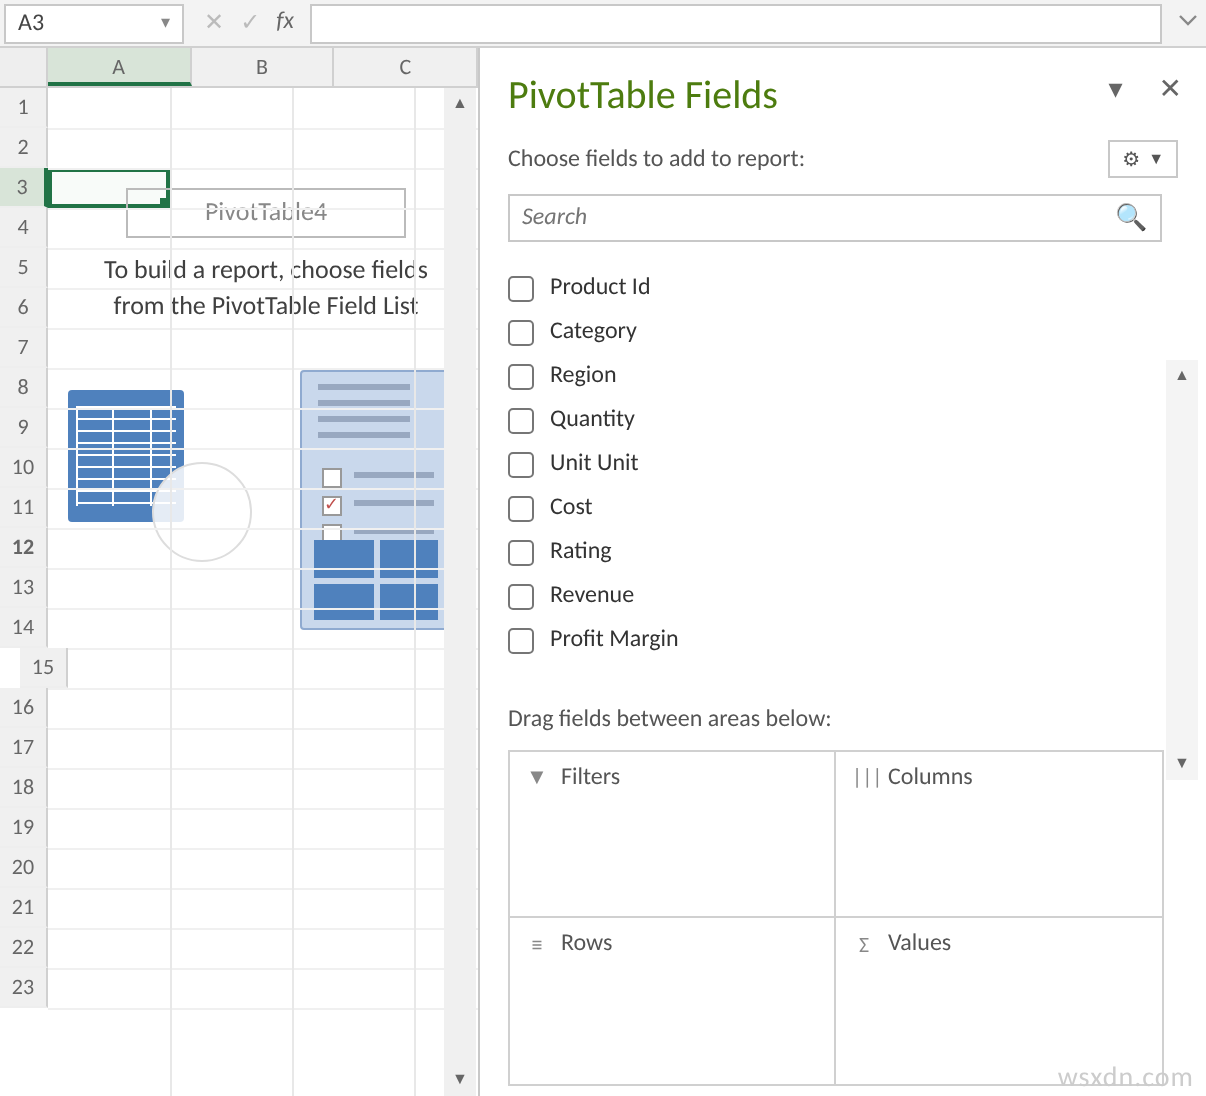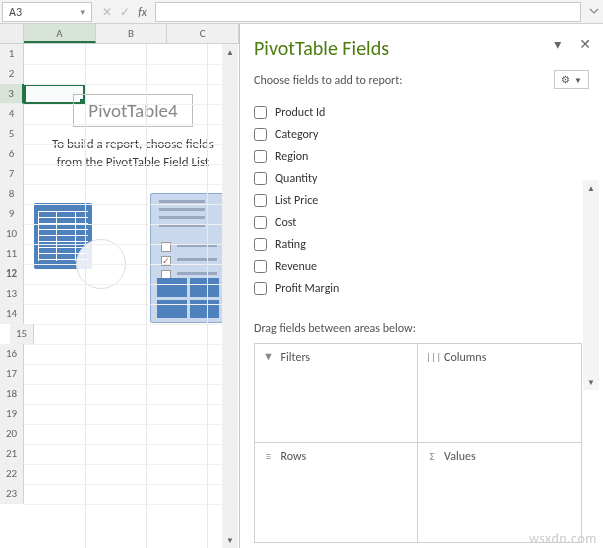--- a/index.html
+++ b/index.html
@@ -24,21 +24,21 @@
 .col-h.sel { background: #d8e4d8; border-bottom: 2px solid #217346; }
 .grid-body { position: relative; flex: 1; background: #fff; }
 .row-h { position: absolute; left: 0; width: 24px; height: 20px; background: #f0f0f0; border-right: 1px solid #d0d0d0; border-bottom: 1px solid #eee; text-align: center; font-size: 11px; color: #666; line-height: 20px; }
 .row-h.sel { background: #d8e4d8; border-right: 2px solid #217346; }
 .gridlines-v { position: absolute; top: 0; bottom: 0; width: 1px; background: #e8e8e8; }
 .gridlines-h { position: absolute; left: 24px; right: 0; height: 1px; background: #f0f0f0; }
 .sel-cell { position: absolute; border: 2px solid #217346; background: rgba(33,115,70,0.03); }
 .sel-cell::after { content:""; position:absolute; right:-3px; bottom:-3px; width:6px; height:6px; background:#217346; }
 
 .pivot-placeholder { position: absolute; left: 34px; top: 50px; width: 198px; text-align: center; }
-.ph-title-box { border: 1px solid #bbb; padding: 4px 0; width: 120px; margin: 0 auto 8px; color: #888; font-size: 19px; }
+.ph-title-box { border: 1px solid #bbb; padding: 4px 0; width: 140px; margin: 0 auto 8px; color: #888; font-size: 13px; }
 .ph-text { color: #404040; font-size: 13px; line-height: 1.4; padding: 0 6px 12px; }
 .ph-illus { margin-top: 10px; height: 130px; position: relative; }
 .ill-table { position:absolute; left:0; top:10px; width:58px; height:66px; background:#4f81bd; border-radius:2px; }
 .ill-table::before { content:""; position:absolute; top:8px; left:4px; right:4px; height:50px;
   background: repeating-linear-gradient(#fff,#fff 1px, transparent 1px, transparent 6px),
               linear-gradient(90deg,#fff 1px, transparent 1px, transparent 18px,#fff 18px,#fff 19px,transparent 19px,transparent 37px,#fff 37px,#fff 38px,transparent 38px); }
 .ill-panel { position:absolute; right:6px; top:0; width:76px; height:130px; background:#c9d8ec; border:1px solid #8faad0; border-radius:2px; }
 .ill-rows { position:absolute; top:6px; left:8px; right:20px; height:32px;
   background: repeating-linear-gradient(#98a8c0,#98a8c0 3px,transparent 3px,transparent 8px); }
 .ill-chk { position:absolute; left:10px; width:10px; height:10px; border:1px solid #999; background:#fff; }
@@ -198,40 +198,46 @@
         <span>✕</span>
       </div>
     </div>
     <div class="pane-sub">
       <span>Choose fields to add to report:</span>
       <span class="gear-btn">
         <span>⚙</span>
         <span style="font-size:8px;">▼</span>
       </span>
     </div>
+    <div class="search-wrap">
+      <div class="search-box">
+        <input type="text" placeholder="Search" style="">
+        <span class="mag">🔍</span>
+      </div>
+    </div>
     <div class="fields-list" id="fields-list">
         <div class="field-item">
           <input type="checkbox" style="">
           <span>Product Id</span>
         </div>
         <div class="field-item">
           <input type="checkbox" style="">
           <span>Category</span>
         </div>
         <div class="field-item">
           <input type="checkbox" style="">
           <span>Region</span>
         </div>
         <div class="field-item">
           <input type="checkbox" style="">
           <span>Quantity</span>
         </div>
         <div class="field-item">
           <input type="checkbox" style="">
-          <span>List Price</span>
+          <span>Unit Unit</span>
         </div>
         <div class="field-item">
           <input type="checkbox" style="">
           <span>Cost</span>
         </div>
         <div class="field-item">
           <input type="checkbox" style="">
           <span>Rating</span>
         </div>
         <div class="field-item">

